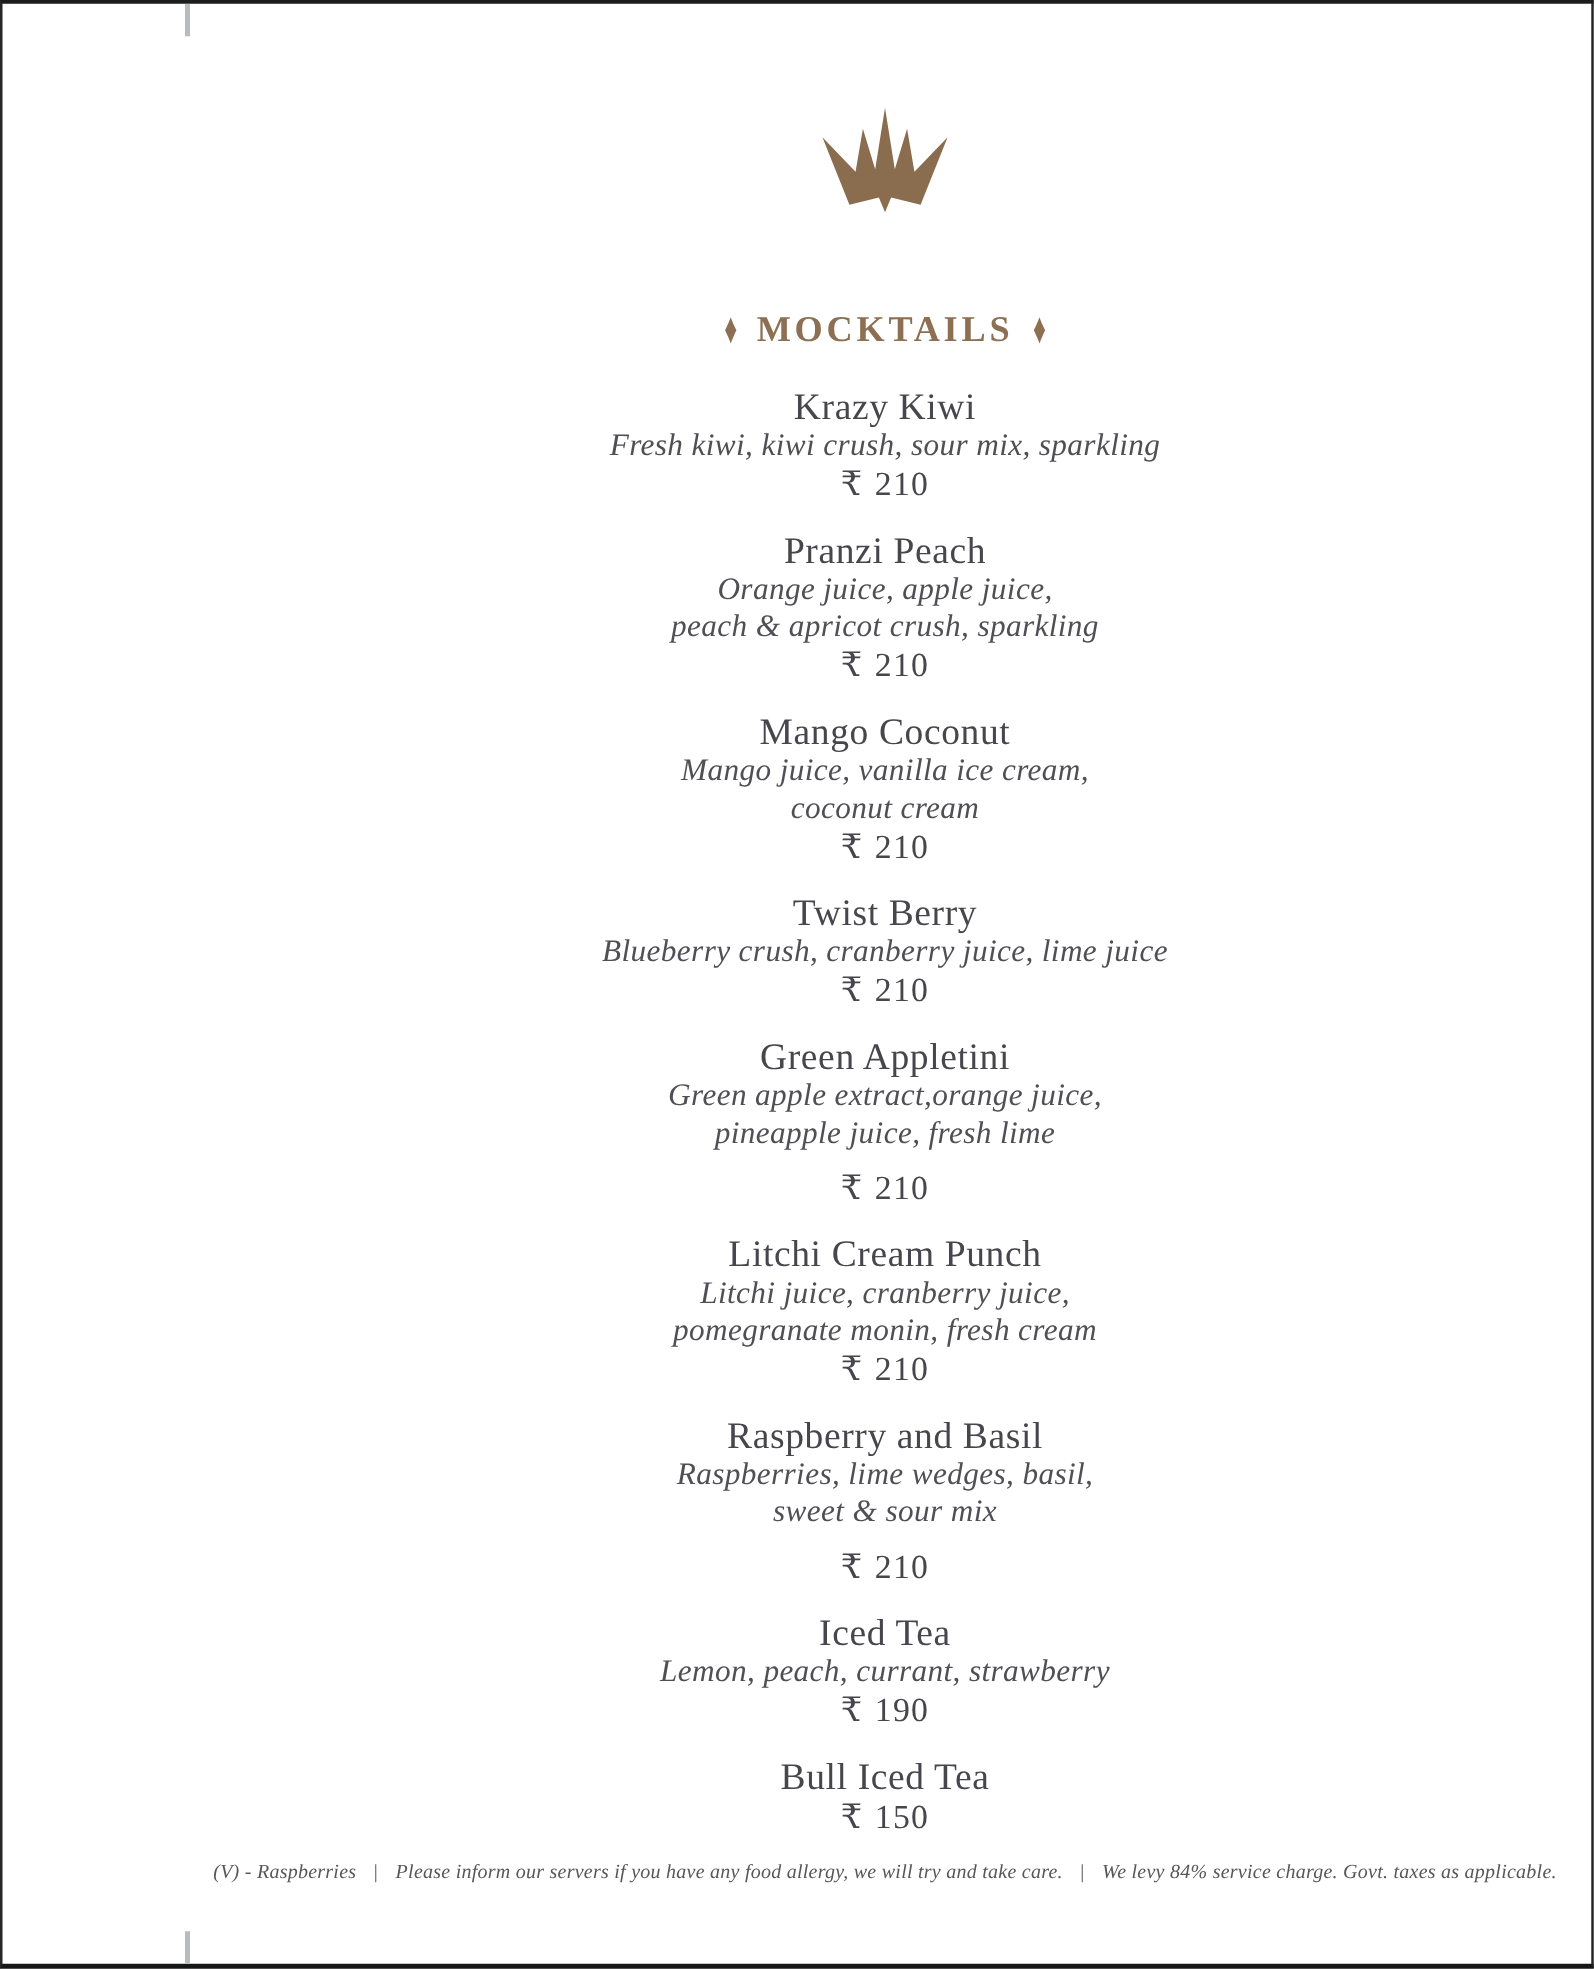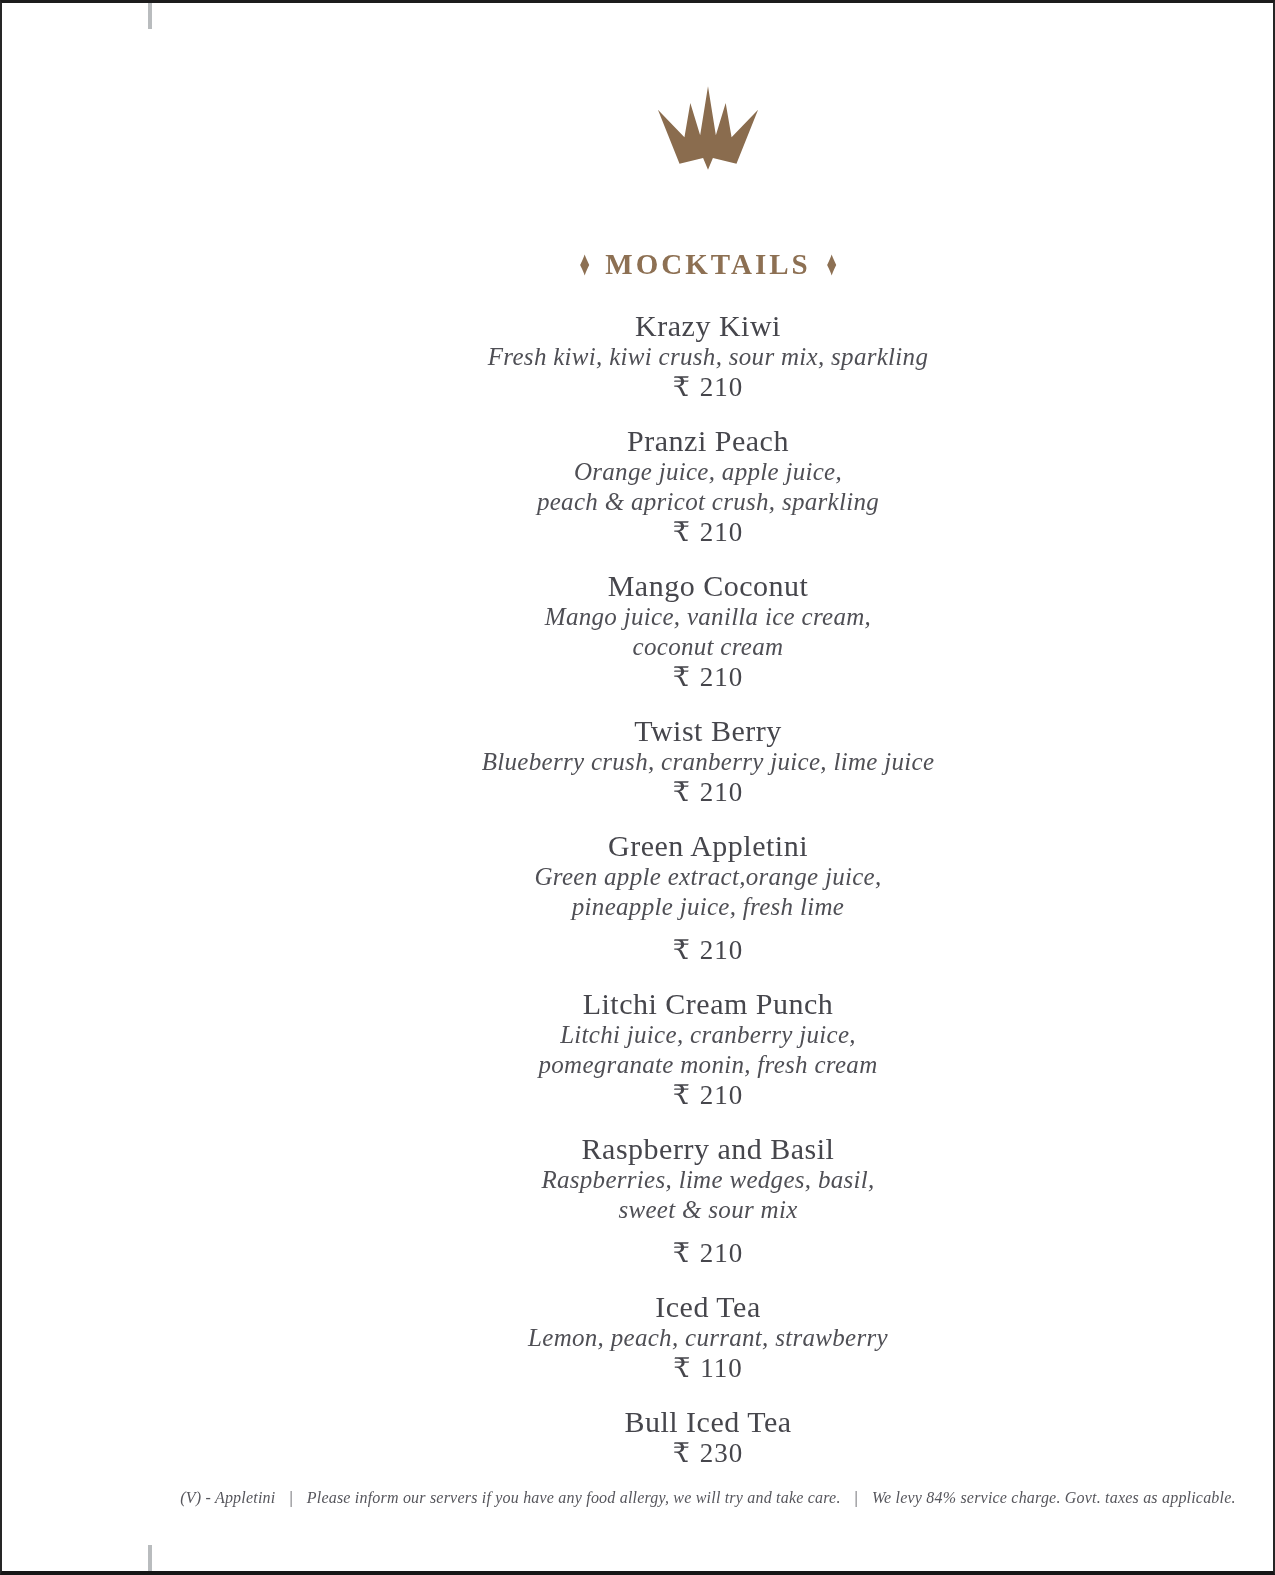--- a/index.html
+++ b/index.html
@@ -166,27 +166,27 @@
       <div class="menu-item">
         <div class="item-name">Raspberry and Basil</div>
         <div class="item-desc">Raspberries, lime wedges, basil,</div>
         <div class="item-desc">sweet &amp; sour mix</div>
         <div class="item-price price-gap"><span class="rupee">₹</span><span>210</span></div>
       </div>
 
       <div class="menu-item">
         <div class="item-name">Iced Tea</div>
         <div class="item-desc">Lemon, peach, currant, strawberry</div>
-        <div class="item-price"><span class="rupee">₹</span><span>110</span></div>
+        <div class="item-price"><span class="rupee">₹</span><span>190</span></div>
       </div>
 
       <div class="menu-item">
         <div class="item-name">Bull Iced Tea</div>
-        <div class="item-price"><span class="rupee">₹</span><span>230</span></div>
+        <div class="item-price"><span class="rupee">₹</span><span>150</span></div>
       </div>
 
     </div>
   </div>
 
   <div class="footer">
-    <span>(V) - Appletini</span><span class="sep">|</span><span>Please inform our servers if you have any food allergy, we will try and take care.</span><span class="sep">|</span><span>We levy 84% service charge. Govt. taxes as applicable.</span>
+    <span>(V) - Raspberries</span><span class="sep">|</span><span>Please inform our servers if you have any food allergy, we will try and take care.</span><span class="sep">|</span><span>We levy 84% service charge. Govt. taxes as applicable.</span>
   </div>
 </div>
 
 </body></html>

